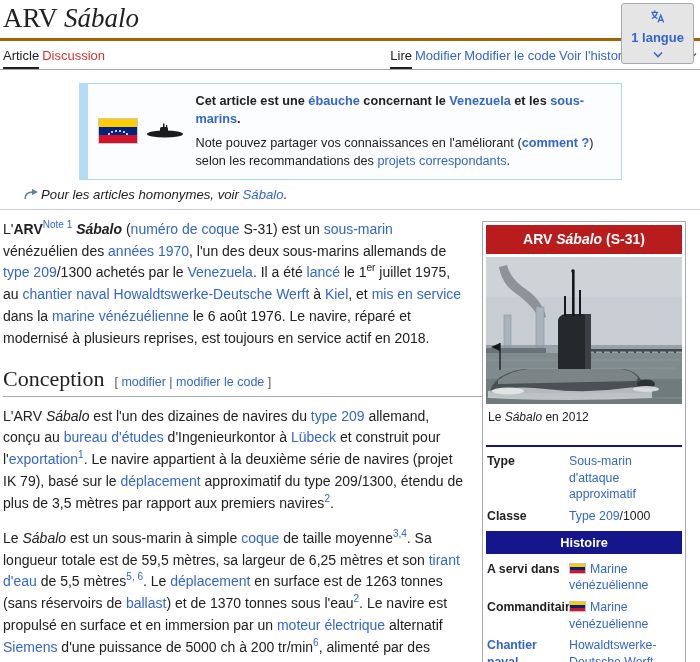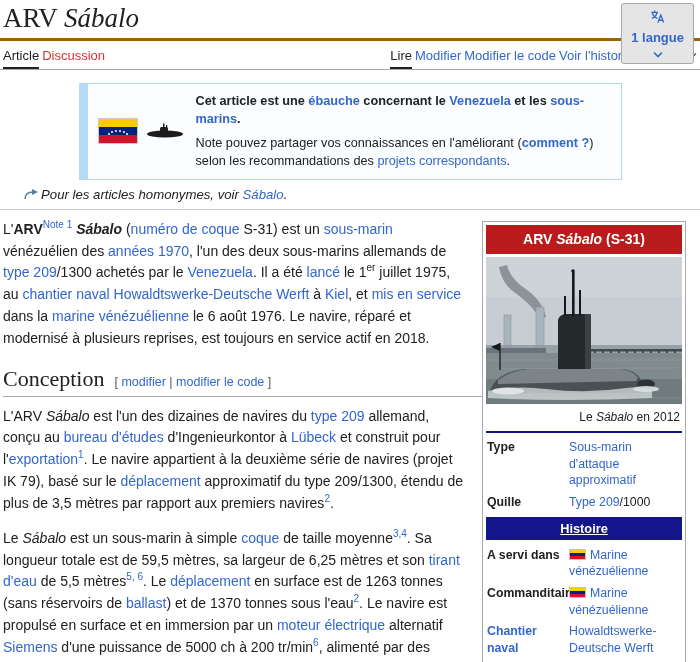--- a/index.html
+++ b/index.html
@@ -63,27 +63,27 @@
   .k-sl{font-size:10px;vertical-align:super;line-height:0;color:#3366cc;cursor:pointer}
   .k-flag{display:inline-block;width:17px;height:11px;border:1px solid #c4c4c4;margin-right:4px;
     vertical-align:-1px;background:linear-gradient(#ffcc00 33.4%, #00247d 33.4% 66.7%, #cf142b 66.7%);}
 
   
   .infobox { float:right; width:204px; margin:2px 0 10px 14px; border:1px solid #a2a9b1;
     background:#fff; padding:3px; font-size:12.3px; line-height:1.35; }
   .ib-title { background:#b91c1c; color:#fff; font-weight:bold; text-align:center;
     font-size:14px; padding:5px 2px; margin-bottom:3px; }
   .ib-photo { display:block; width:196px; height:147px; }
-  .ib-caption { text-align:right; font-size:12px; padding:5px 2px 6px 2px; }
+  .ib-caption { text-align:left; font-size:12px; padding:5px 2px 20px 2px; }
   .ib-sep { height:2px; background:#15158c; margin-bottom:4px; }
   .ib-row { display:flex; padding:2.5px 1px; }
   .ib-label { width:82px; flex-shrink:0; font-weight:bold; padding-right:5px; }
   .ib-value { flex:1; }
   .ib-header { background:#15158c; color:#fff; font-weight:bold; text-align:center;
-    padding:3px 0; margin:4px 0; font-size:12.8px;text-decoration:underline; }
+    padding:3px 0; margin:4px 0; font-size:12.8px; }
 
   .icon-svg { display:inline-block; vertical-align:middle; }
 </style>
 </head>
 <body>
 
 <div class="page">
 
   <div class="titlebar">
     <h1><span class="k-p">ARV </span><span class="k-i">Sábalo</span></h1>
@@ -193,21 +193,21 @@
       </svg>
 
       <div class="ib-caption"><span class="k-p">Le </span><span class="k-i">Sábalo</span><span class="k-p"> en 2012</span></div>
       <div class="ib-sep"></div>
       <div id="infobox-rows">
           <div class="ib-row">
             <div class="ib-label"><span class="k-p">Type</span></div>
             <div class="ib-value"><span class="k-l">Sous-marin d'attaque approximatif</span></div>
           </div>
           <div class="ib-row">
-            <div class="ib-label"><span class="k-p">Quille</span></div>
+            <div class="ib-label"><span class="k-p">Classe</span></div>
             <div class="ib-value"><span class="k-l">Type 209</span><span class="k-p">/1000</span></div>
           </div>
           <div class="ib-header">Histoire</div>
           <div class="ib-row">
             <div class="ib-label"><span class="k-p">A servi dans</span></div>
             <div class="ib-value"><span class="k-flag"></span><span class="k-l">Marine vénézuélienne</span></div>
           </div>
           <div class="ib-row">
             <div class="ib-label"><span class="k-p">Commanditaire</span></div>
             <div class="ib-value"><span class="k-flag"></span><span class="k-l">Marine vénézuélienne</span></div>

